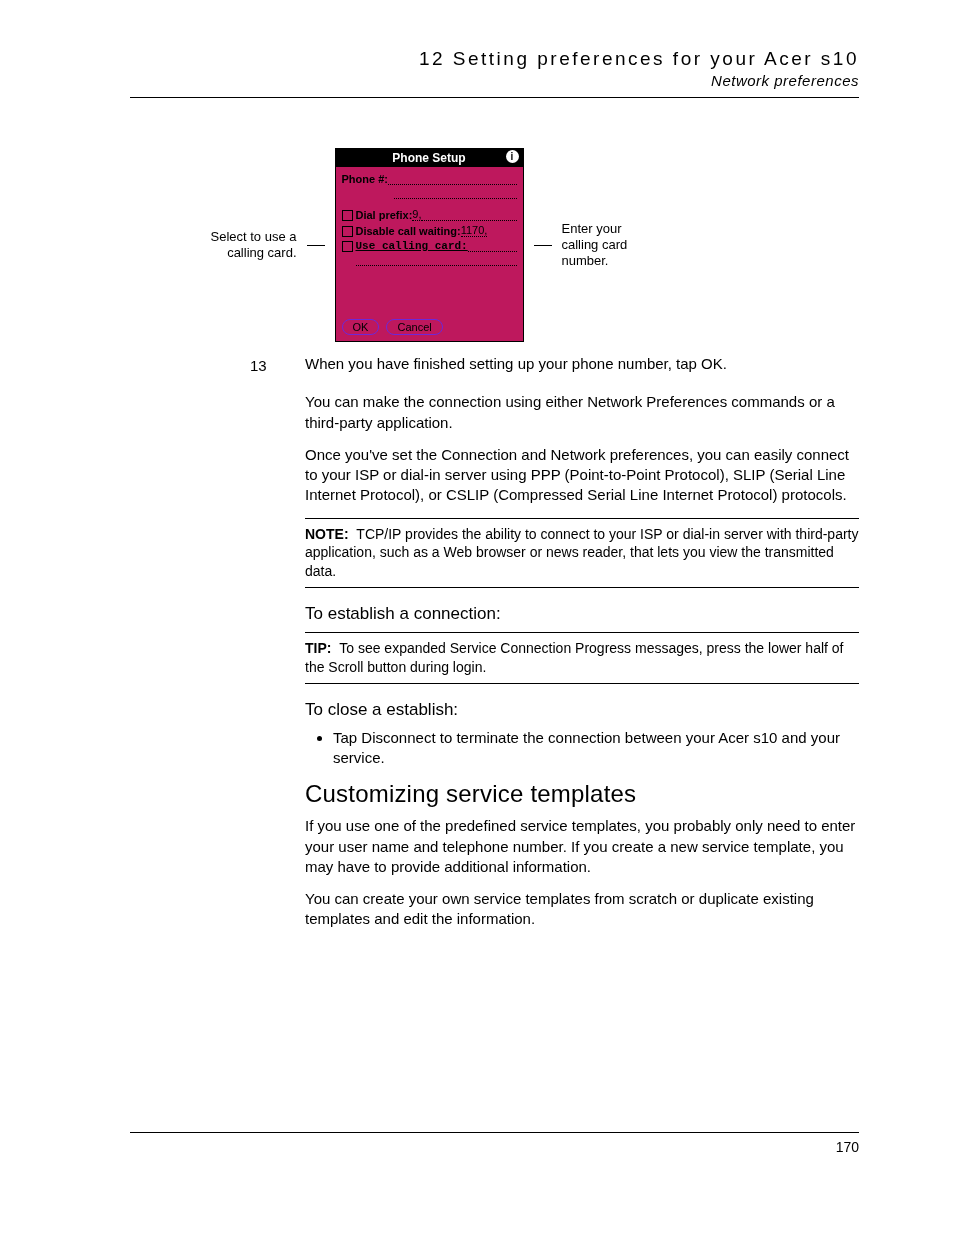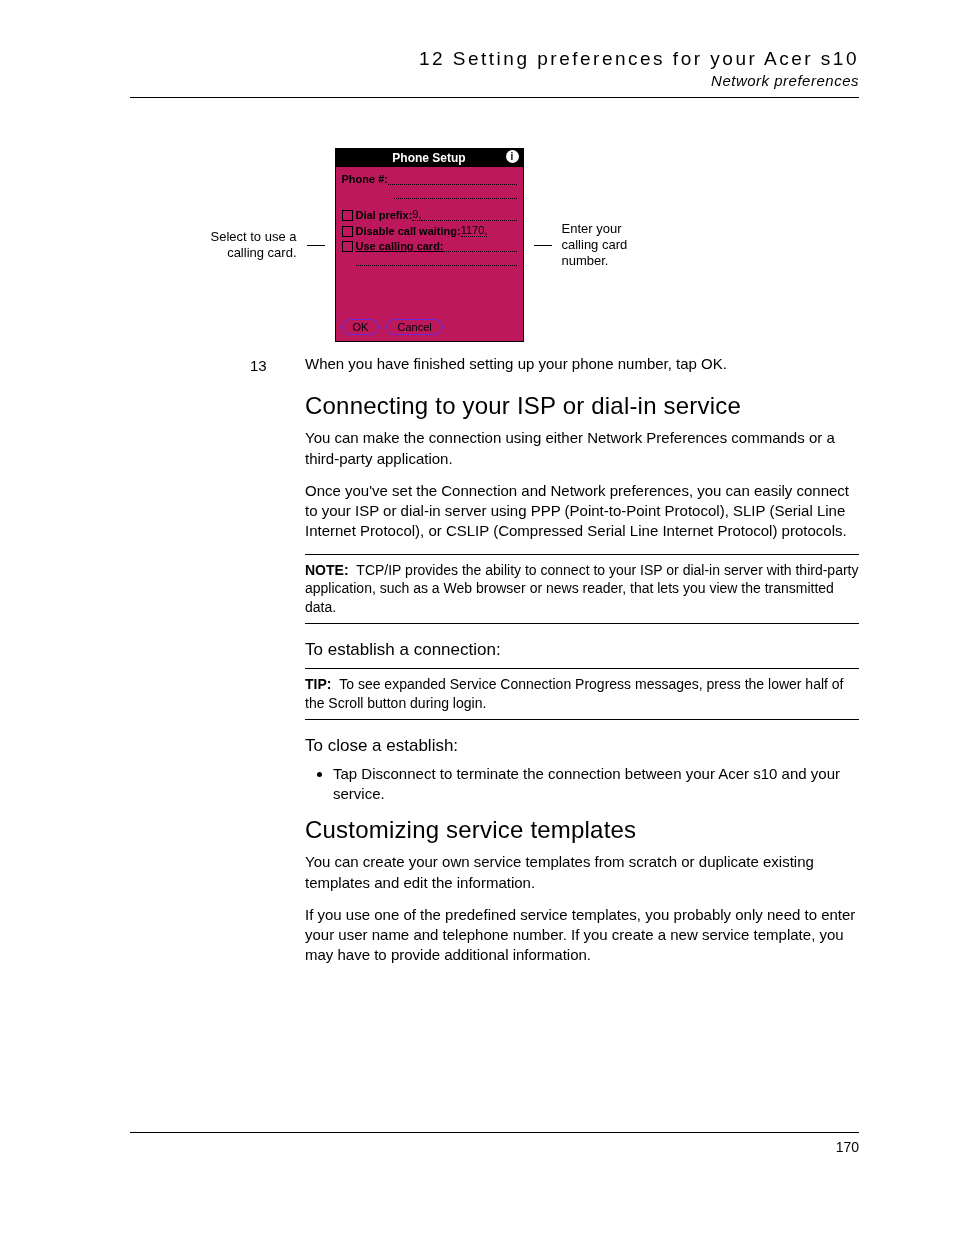--- a/index.html
+++ b/index.html
@@ -122,20 +122,21 @@
   .palm-check {
     display: inline-block;
     width: 9px;
     height: 9px;
     border: 1px solid #000;
     margin-right: 3px;
     vertical-align: middle;
   }
   .palm-underline {
     text-decoration: underline;
+    font-family: Liberation Mono, monospace;
   }
   .palm-buttons {
     padding: 0 6px 6px 6px;
   }
   .palm-btn {
     display: inline-block;
     border: 1px solid #6d28d9;
     border-radius: 9px;
     padding: 0 10px;
     font-size: 11px;
@@ -274,21 +275,20 @@
     <div class="fig-side fig-right">Enter your calling card number.</div>
   </div>
 
   <div class="content">
 
     <div class="step-row">
       <div class="step-num">13</div>
       <div class="step-text">When you have finished setting up your phone number, tap OK.</div>
     </div>
 
-    <h2 class="h2">Connecting to your ISP or dial-in service</h2>
     <p class="body">You can make the connection using either Network Preferences commands or a third-party application.</p>
     <p class="body">Once you've set the Connection and Network preferences, you can easily connect to your ISP or dial-in server using PPP (Point-to-Point Protocol), SLIP (Serial Line Internet Protocol), or CSLIP (Compressed Serial Line Internet Protocol) protocols.</p>
 
     <hr class="hr-thin">
     <div class="note-block">
       <b>NOTE:</b>
       &nbsp;<span>TCP/IP provides the ability to connect to your ISP or dial-in server with third-party application, such as a Web browser or news reader, that lets you view the transmitted data.</span>
     </div>
     <hr class="hr-thin">
 
@@ -300,22 +300,22 @@
       &nbsp;<span>To see expanded Service Connection Progress messages, press the lower half of the Scroll button during login.</span>
     </div>
     <hr class="hr-thin">
 
     <h3 class="h3">To close a establish:</h3>
     <ul class="bul">
       <li>Tap Disconnect to terminate the connection between your Acer s10 and your service.</li>
     </ul>
 
     <h2 class="h2">Customizing service templates</h2>
+    <p class="body">If you use one of the predefined service templates, you probably only need to enter your user name and telephone number. If you create a new service template, you may have to provide additional information.</p>
     <p class="body">You can create your own service templates from scratch or duplicate existing templates and edit the information.</p>
-    <p class="body">If you use one of the predefined service templates, you probably only need to enter your user name and telephone number. If you create a new service template, you may have to provide additional information.</p>
 
   </div>
 
   <div class="footer">
     <hr>
     <div class="pn">170</div>
   </div>
 </div>
 
 </body></html>

